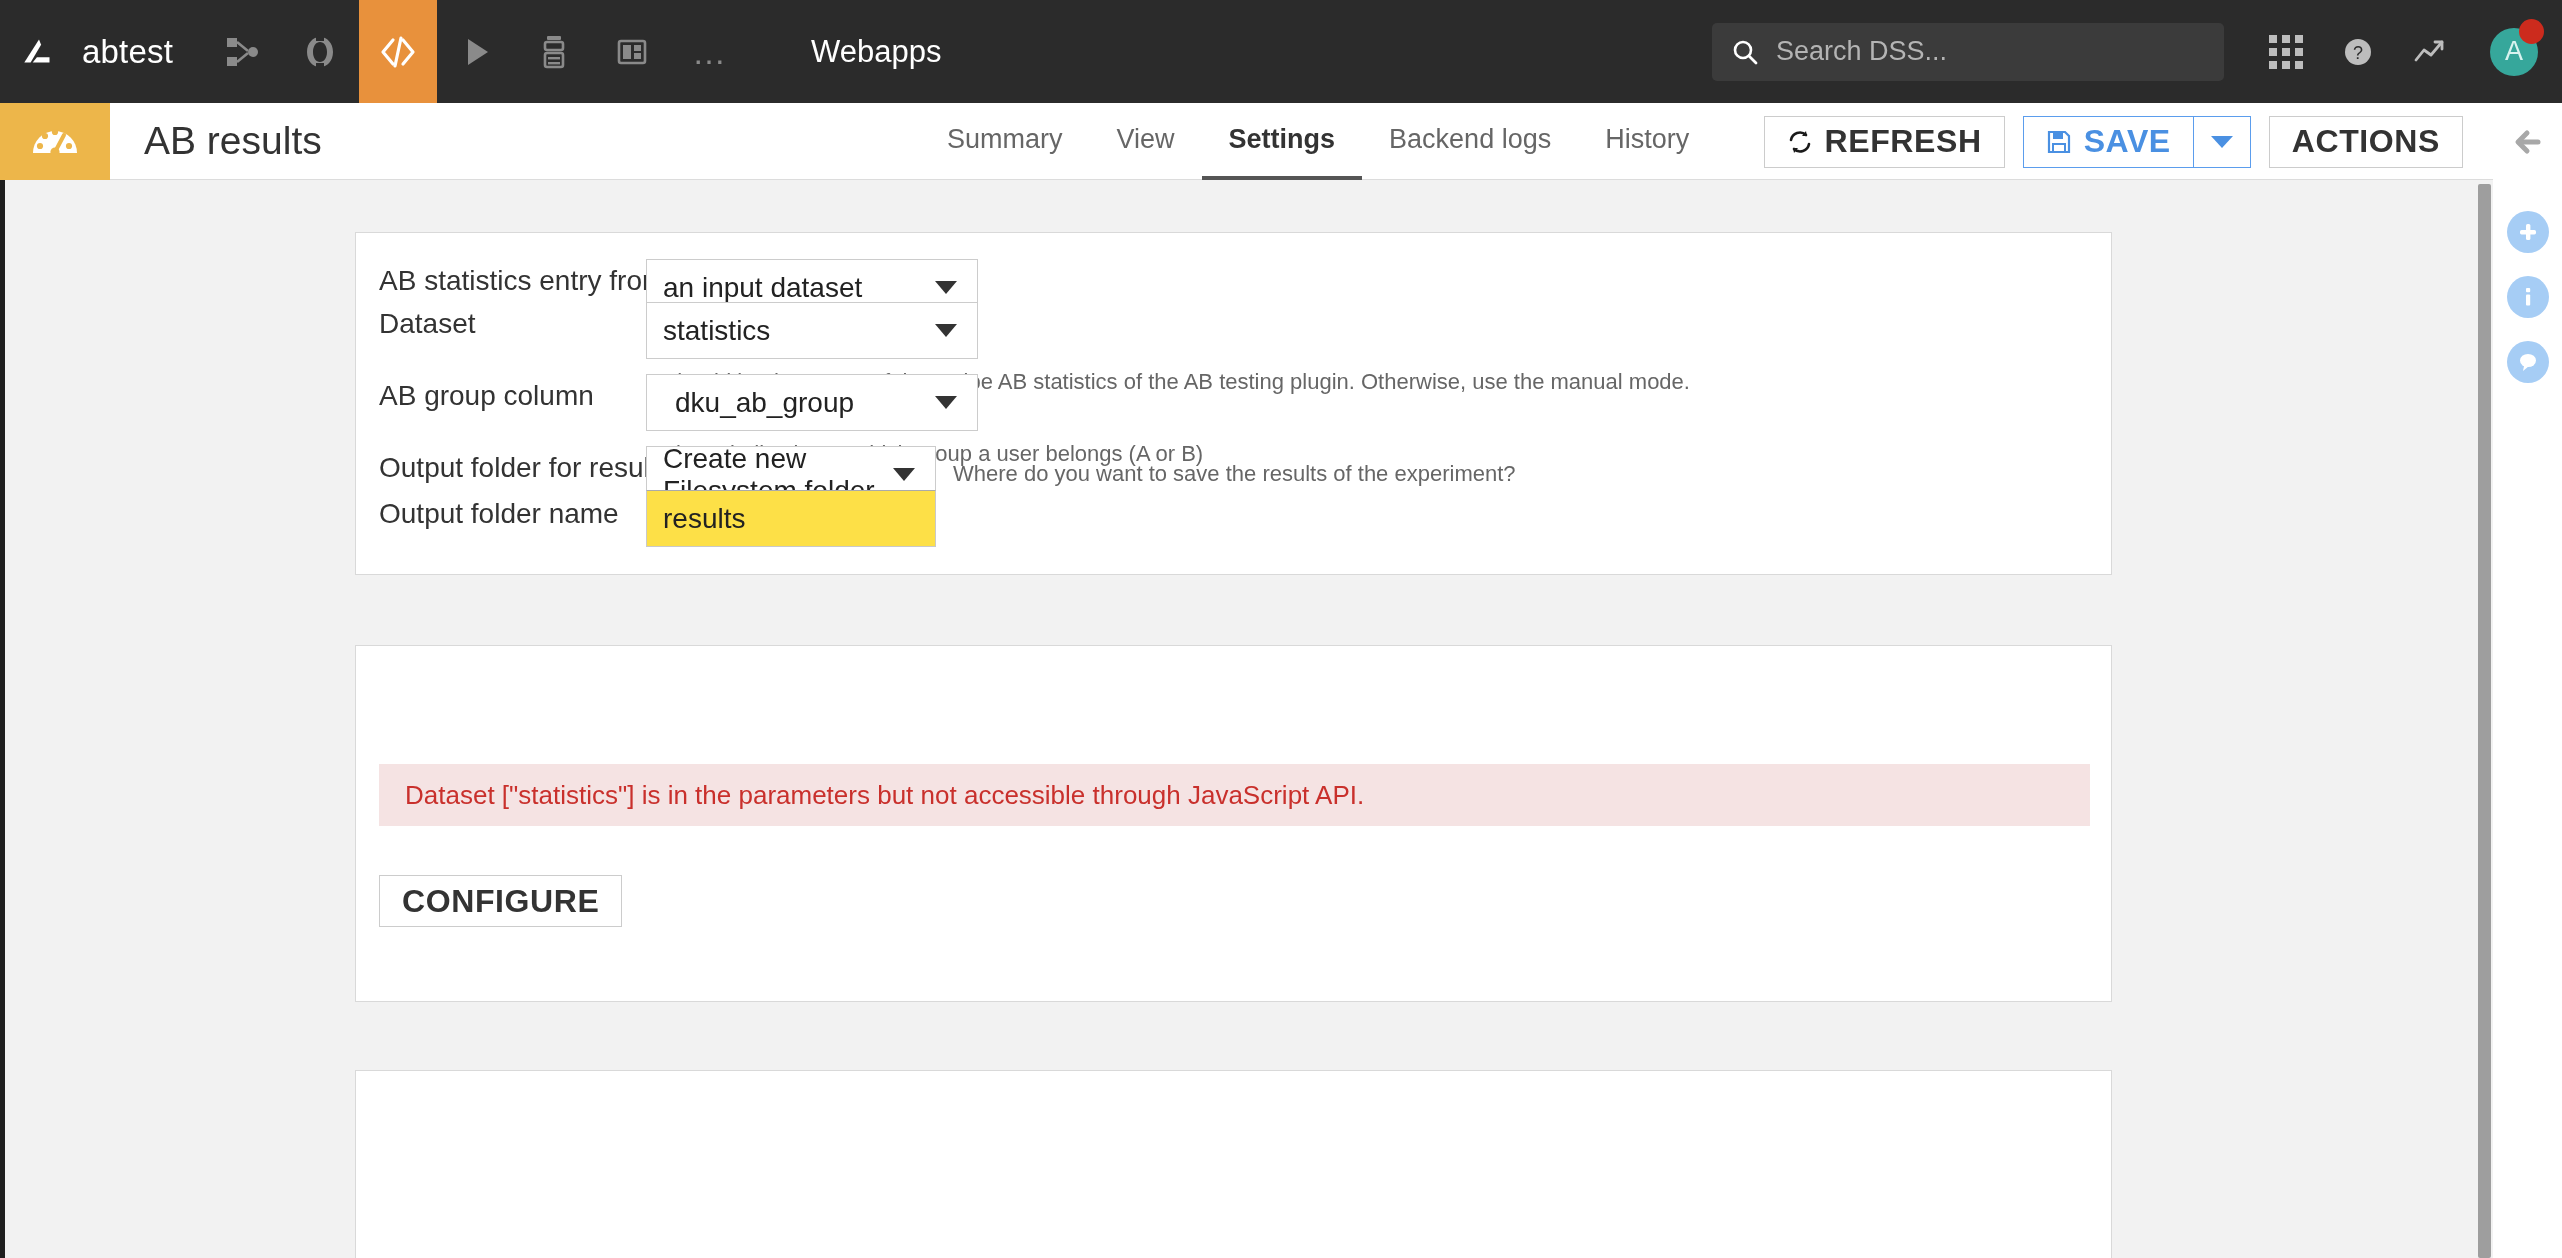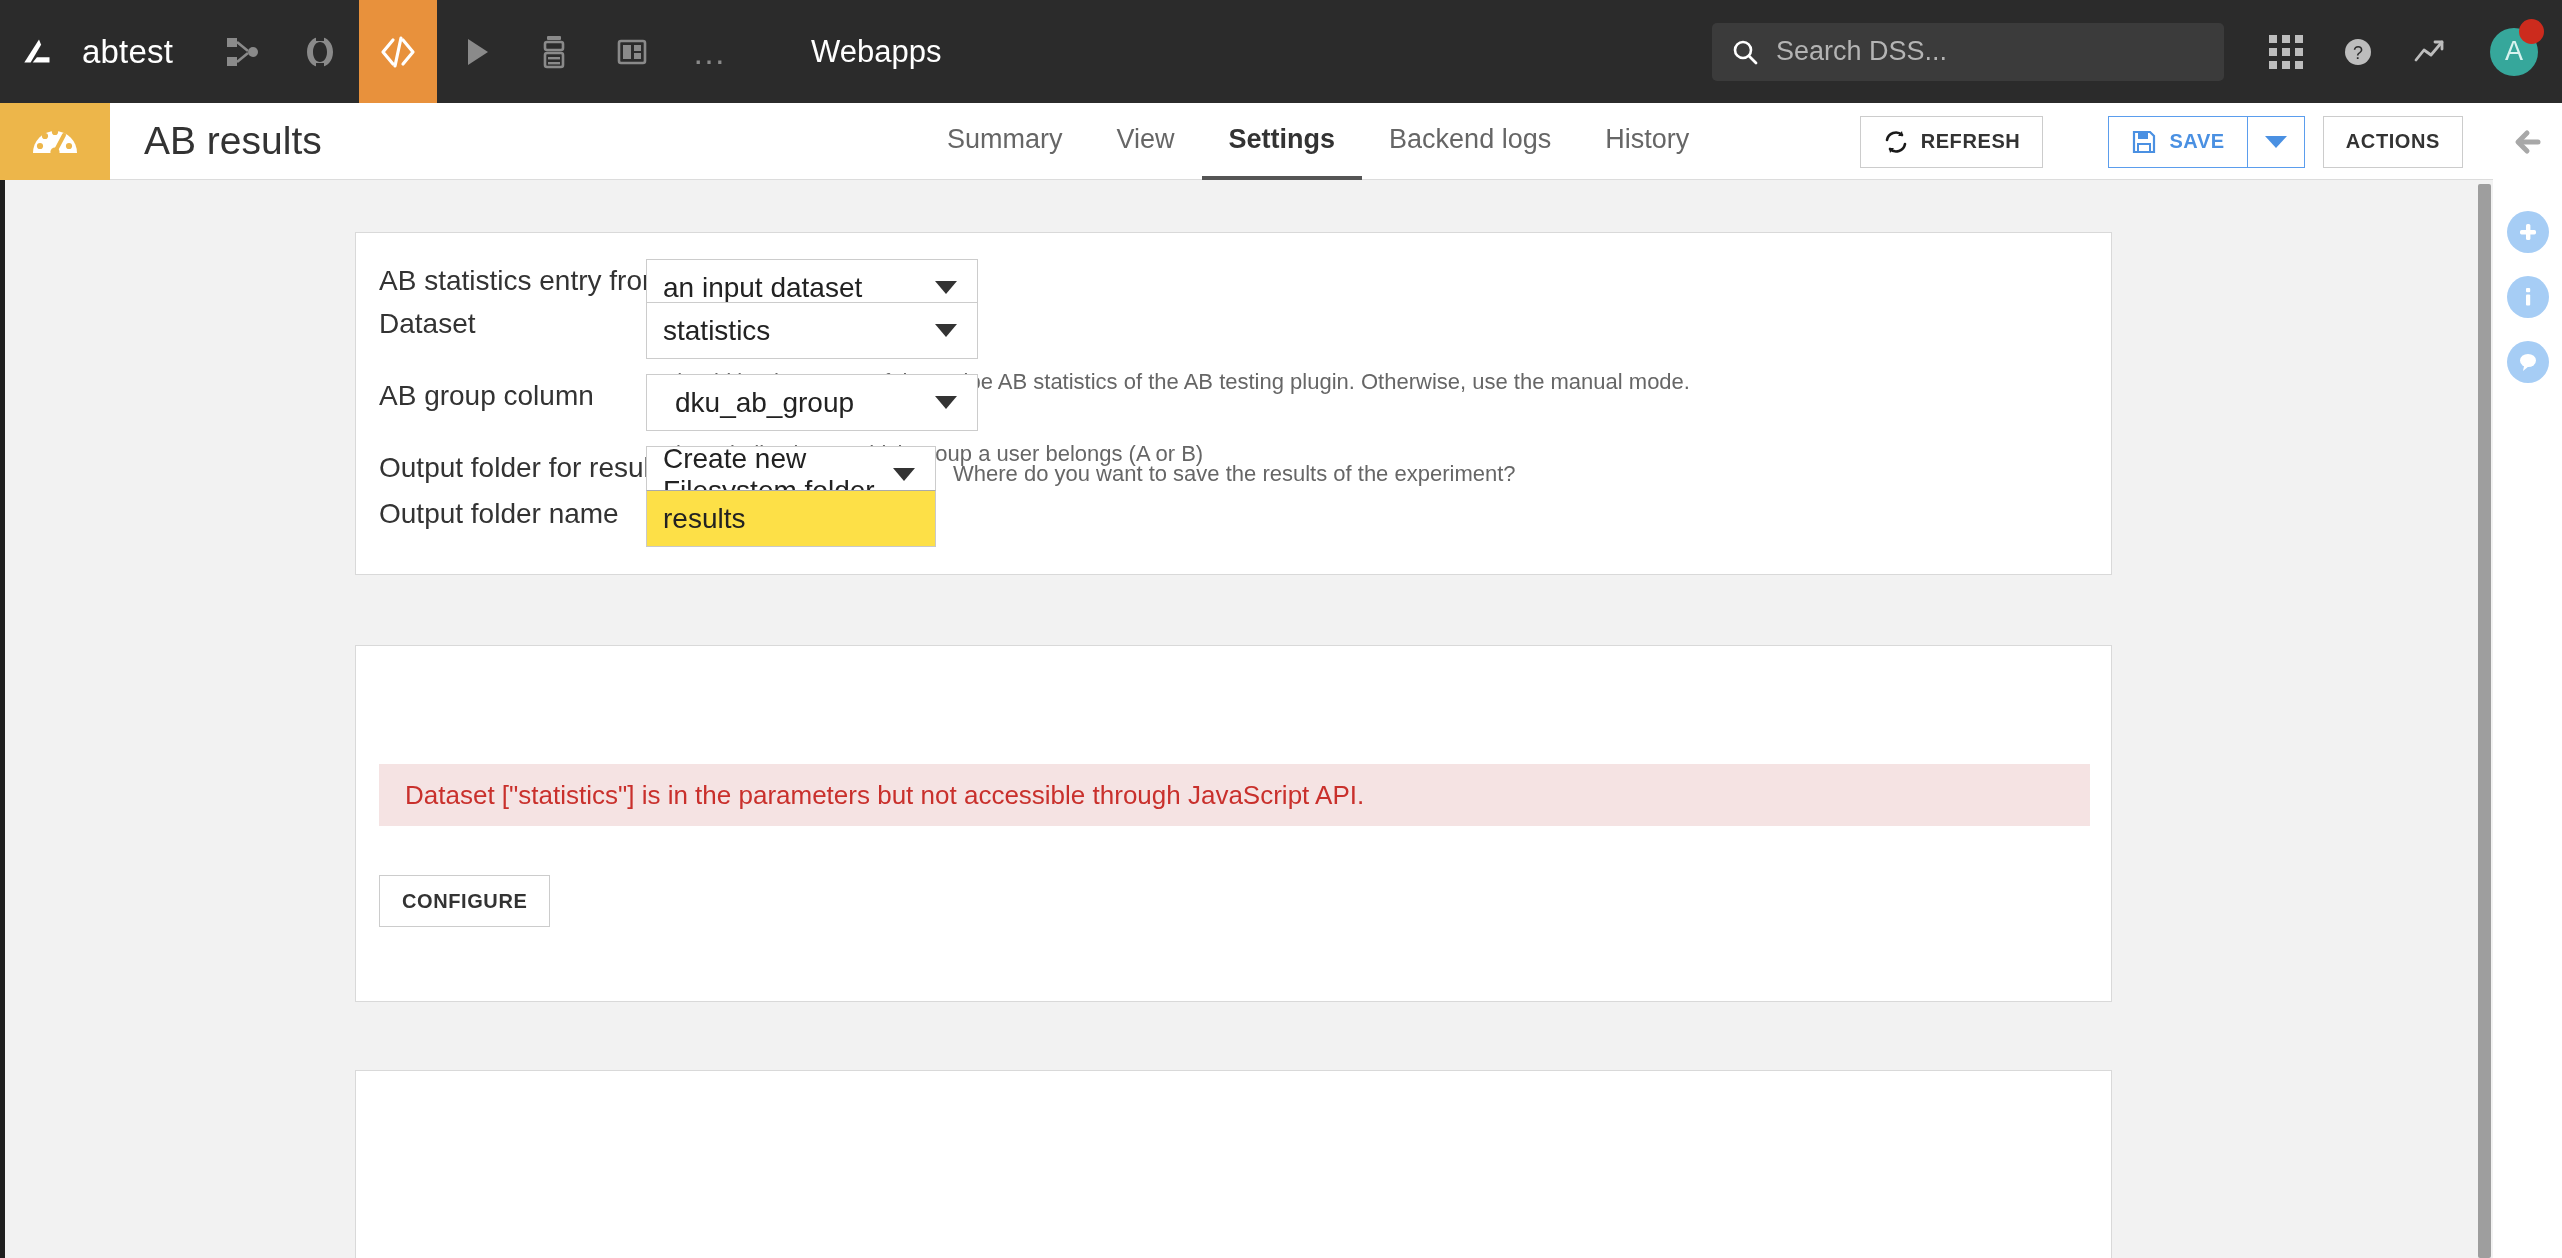--- a/index.html
+++ b/index.html
@@ -78,27 +78,27 @@
   .tab {
     display: flex; align-items: center; padding: 0 27px; font-size: 27px; color: #666666;
     border-bottom: 4px solid transparent; height: 77px; white-space: nowrap;
   }
   .tab.active { color: #333333; font-weight: bold; border-bottom-color: #555555; }
   .hdr-actions {
     position: absolute; right: 30px; top: 0; height: 77px; display: flex; align-items: center;
   }
   .btn {
     height: 52px; border: 1px solid #cccccc; background: #ffffff; color: #333333;
-    font-family: "Liberation Sans", sans-serif; font-size: 20px; font-weight: bold;
+    font-family: "Liberation Sans", sans-serif; font-size: 32px; font-weight: bold;
     display: flex; align-items: center; justify-content: flex-end; padding: 0 22px;
     letter-spacing: .6px; white-space: nowrap;
   }
   .btn .ico { margin-right: 12px; display: flex; }
   .btn-save {
-    color: #4a90e2; border-color: #5b9ded; border-right: none; margin-left: 47px;
+    color: #4a90e2; border-color: #5b9ded; border-right: none;
   }
   .save-group { display: flex; margin-left: 18px; margin-right: 18px; }
   .btn-save-caret {
     width: 58px; border: 1px solid #5b9ded; background: #ffffff;
     display: flex; align-items: center; justify-content: center; height: 52px;
   }
   .caret-blue { width: 0; height: 0; border-left: 11px solid transparent; border-right: 11px solid transparent; border-top: 12px solid #4a90e2; }
 
   
   .content {

